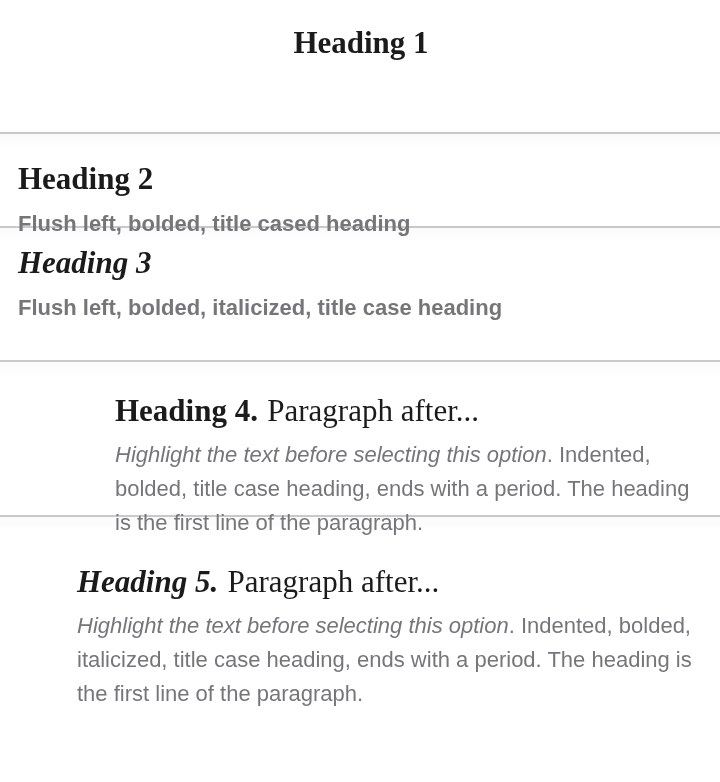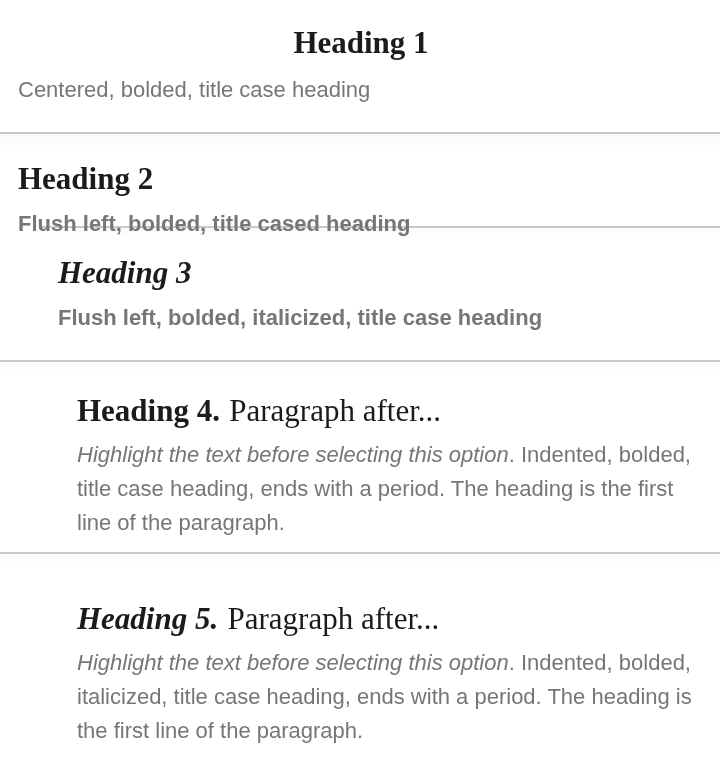--- a/index.html
+++ b/index.html
@@ -22,22 +22,22 @@
     background: #ffffff;
     padding-left: 18px;
     padding-right: 16px;
   }
   .sec + .sec {
     border-top: 2px solid #c9c9c9;
     background: linear-gradient(#fafafa, #ffffff 14px);
   }
   .s1 { height: 132px; padding-top: 24px; }
   .s2 { height: 94px; padding-top: 26px; }
-  .s3 { height: 134px; padding-top: 26px; margin-left: 40px; }
-  .s4 { height: 192px; padding-top: 30px; padding-left: 77px; }
+  .s3 { height: 134px; padding-top: 16px; }
+  .s4 { height: 155px; padding-top: 30px; padding-left: 115px; }
   .s5 { height: 194px; padding-top: 46px; padding-left: 77px; }
 
   .hd {
     margin: 0;
     font-family: "Liberation Serif", serif;
     font-weight: bold;
     font-size: 31px;
     line-height: 37px;
     color: #1b1b1b;
   }
@@ -63,21 +63,20 @@
   }
   .it { font-style: italic; }
 </style>
 </head>
 <body>
 
 <main class="styles-list">
 
   <section class="sec s1">
     <h1 class="hd center">Heading 1</h1>
-    <p class="desc">Centered, bolded, title case heading</p>
   </section>
 
   <section class="sec s2">
     <h2 class="hd">Heading 2</h2>
     <p class="desc">Flush left, bolded, title cased heading</p>
   </section>
 
   <section class="sec s3">
     <h3 class="hd italic">Heading 3</h3>
     <p class="desc">Flush left, bolded, italicized, title case heading</p>

